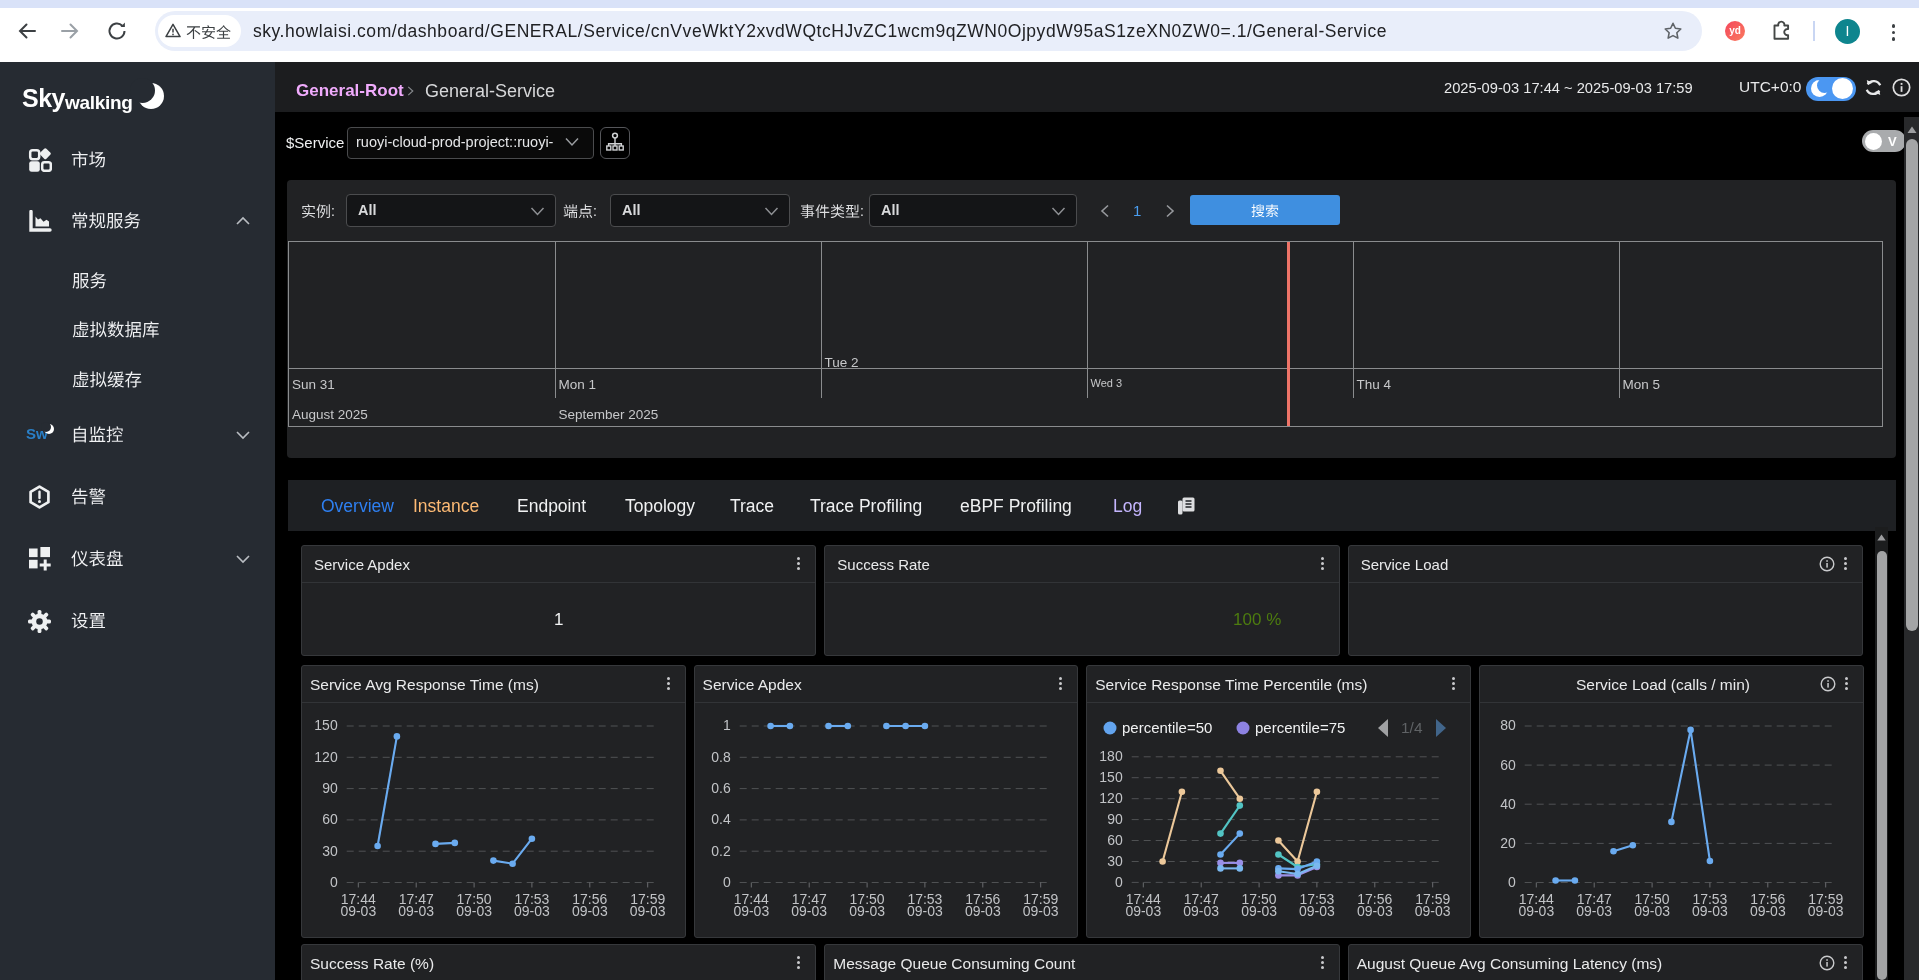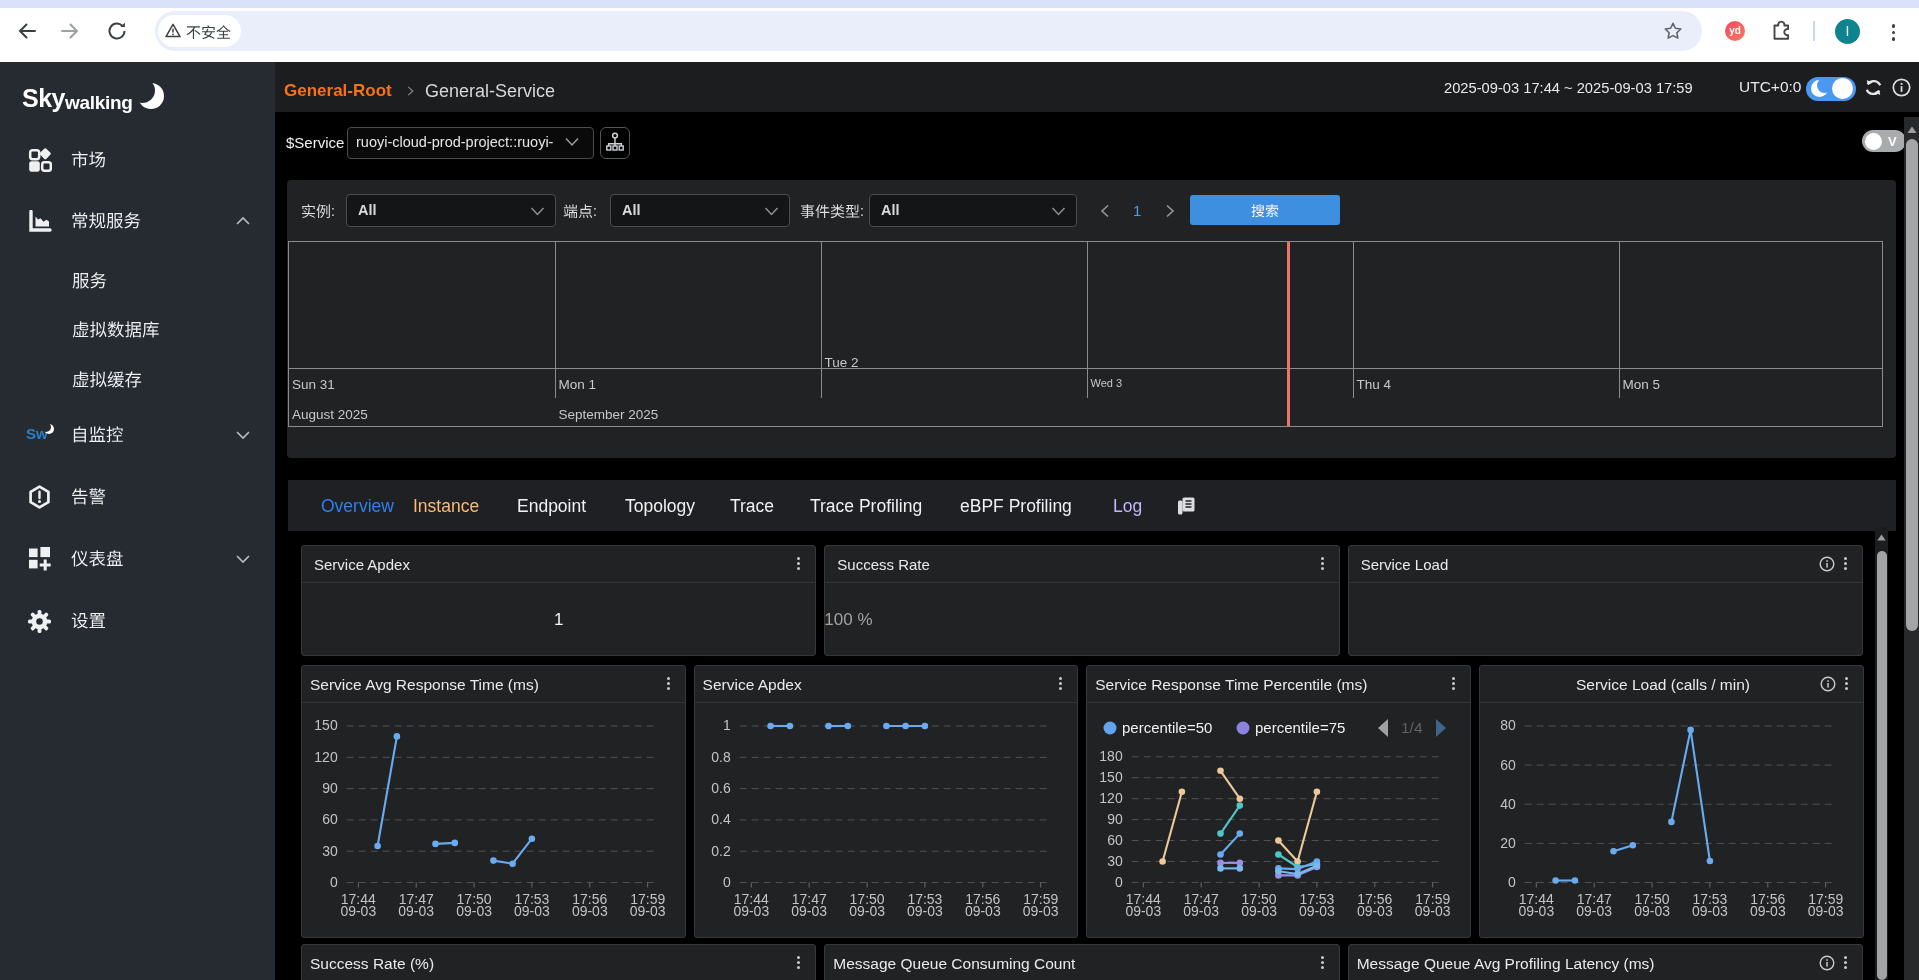--- a/index.html
+++ b/index.html
@@ -26,20 +26,21 @@
 <path d="M8.5 6 V10" stroke="#3c4043" stroke-width="1.6"></path>
       <circle cx="8.5" cy="12.2" r="0.9" fill="#3c4043"></circle>
     </svg>
 <div class="abs" style="left:186px;top:23px"><svg width="45.0" height="15" viewBox="0 0 45.0 15" style="display:inline-block;vertical-align:middle;position:relative;top:0.0px" fill="#3c4043">
         <g transform="matrix(0.015000,0,0,-0.015000,0,12.900)">
           <path transform="translate(0,0)" d="M69.31982421875 769.8704833984375H930.8502197265625V693.458740234375H69.31982421875ZM559.299560546875 478.1888427734375 615.3509521484375 526.219970703125Q659.4508056640625 497.43994140625 708.000732421875 463.659912109375Q756.5506591796875 429.8798828125 803.7706298828125 393.90484619140625Q850.9906005859375 357.9298095703125 891.6005859375 323.759765625Q932.2105712890625 289.5897216796875 959.820556640625 260.8096923828125L898.8690185546875 203.098388671875Q872.4290771484375 231.87841796875 832.7941284179688 267.24346923828125Q793.1591796875 302.6085205078125 747.0242309570312 339.86358642578125Q700.8892822265625 377.11865234375 652.5343627929688 412.6787109375Q604.179443359375 448.23876953125 559.299560546875 478.1888427734375ZM540.8487548828125 743.1497802734375 622.1107177734375 713.59912109375Q565.720703125 610.6490478515625 485.8907470703125 512.8089599609375Q406.060791015625 414.9688720703125 307.4508056640625 332.21380615234375Q208.8408203125 249.458740234375 95.28076171875 189.458740234375Q89.7706298828125 199.0889892578125 80.3104248046875 211.08428955078125Q70.8502197265625 223.07958984375 61.5 234.8798828125Q52.1497802734375 246.68017578125 44.07958984375 254.7503662109375Q125.9095458984375 295.6302490234375 200.26446533203125 350.26519775390625Q274.619384765625 404.900146484375 338.999267578125 469.2301025390625Q403.379150390625 533.56005859375 454.56402587890625 603.1099853515625Q505.7489013671875 672.659912109375 540.8487548828125 743.1497802734375ZM458.819091796875 543.63818359375 539.52099609375 623.7301025390625V623.340087890625V-78.3603515625H458.819091796875Z"></path>
           <path transform="translate(1000,0)" d="M92.7894287109375 724.7706298828125H907.5506591796875V521.7098388671875H829.018798828125V654.2091064453125H168.201171875V521.7098388671875H92.7894287109375ZM668.2091064453125 413.619384765625 747.52099609375 395.698974609375Q699.8408203125 255.8690185546875 614.0506591796875 163.01409912109375Q528.260498046875 70.1591796875 406.7503662109375 13.58428955078125Q285.240234375 -42.9906005859375 129.7301025390625 -77.0904541015625Q125.780029296875 -67.6302490234375 117.4898681640625 -54.93994140625Q109.19970703125 -42.2496337890625 99.71453857421875 -29.4493408203125Q90.2293701171875 -16.6490478515625 82.3292236328125 -8.578857421875Q236.5491943359375 19.180908203125 354.0491943359375 69.7706298828125Q471.5491943359375 120.3603515625 550.3541870117188 204.1700439453125Q629.1591796875 287.979736328125 668.2091064453125 413.619384765625ZM68.859619140625 449.0904541015625H934.9703369140625V377.9688720703125H68.859619140625ZM413.819091796875 823.3900146484375 491.180908203125 841.700439453125Q508.7908935546875 810.0904541015625 527.5958862304688 771.5904541015625Q546.40087890625 733.0904541015625 556.40087890625 707.700439453125L476.5289306640625 685Q467.3089599609375 711.3900146484375 449.28399658203125 750.8900146484375Q431.259033203125 790.3900146484375 413.819091796875 823.3900146484375ZM191.71923828125 221.9095458984375 246.700439453125 276.3306884765625Q331.3603515625 250.1107177734375 424.640380859375 216.1107177734375Q517.92041015625 182.1107177734375 608.8455200195312 143.91571044921875Q699.7706298828125 105.720703125 778.5857543945312 66.8306884765625Q857.40087890625 27.940673828125 913.740966796875 -8.059326171875L851.859619140625 -73.1107177734375Q799.07958984375 -37.720703125 722.3245239257812 2.36431884765625Q645.5694580078125 42.4493408203125 555.4243774414062 82.619384765625Q465.279296875 122.7894287109375 371.6092529296875 158.45947265625Q277.939208984375 194.1295166015625 191.71923828125 221.9095458984375ZM192.499267578125 222.6895751953125Q221.8892822265625 259.859619140625 253.69427490234375 306.94464111328125Q285.499267578125 354.0296630859375 316.71923828125 406.61468505859375Q347.939208984375 459.19970703125 374.85418701171875 511.8697509765625Q401.7691650390625 564.539794921875 421.379150390625 612.4898681640625L502.201171875 595.95947265625Q481.5911865234375 547.0093994140625 454.3712158203125 495.119384765625Q427.1512451171875 443.2293701171875 397.3212890625 392.42437744140625Q367.4913330078125 341.619384765625 337.661376953125 296.81439208984375Q307.8314208984375 252.0093994140625 282.6114501953125 217.619384765625Z"></path>
           <path transform="translate(2000,0)" d="M203.0701904296875 247.720703125H809.19970703125V180.6693115234375H203.0701904296875ZM196.659912109375 471.380615234375H809.3900146484375V403.5491943359375H196.659912109375ZM76 15.740966796875H928.9500732421875V-52.260498046875H76ZM460.819091796875 443.2698974609375H539.180908203125V-22.099853515625H460.819091796875ZM492.95947265625 851.1903076171875 558.9110107421875 820.07958984375Q503.40087890625 734.95947265625 426.7308349609375 656.4095458984375Q350.060791015625 577.859619140625 261.1707763671875 512.979736328125Q172.28076171875 448.099853515625 78.500732421875 401.4898681640625Q69.820556640625 415.8502197265625 55.1302490234375 433.07562255859375Q40.43994140625 450.301025390625 25.859619140625 462.4913330078125Q117.6895751953125 504.201171875 205.71453857421875 564.6559448242188Q293.739501953125 625.1107177734375 368.3494873046875 698.54052734375Q442.95947265625 771.9703369140625 492.95947265625 851.1903076171875ZM521.3104248046875 818.7301025390625Q616.92041015625 701.1903076171875 732.4703369140625 615.0756225585938Q848.020263671875 528.9609375 976.7503662109375 460.4913330078125Q963.1700439453125 448.9110107421875 948.1747436523438 431.18560791015625Q933.179443359375 413.460205078125 924.8892822265625 397.31982421875Q837.7691650390625 448.8096923828125 757.1841430664062 506.1895751953125Q676.59912109375 563.5694580078125 602.7091064453125 632.5093994140625Q528.819091796875 701.4493408203125 458.8690185546875 787.3994140625Z"></path>
         </g>
       </svg></div>
+<div class="abs" style="left:253px;top:21px;width:1400px;font-size:17.5px;color:#202124;letter-spacing:0.55px;white-space:nowrap">sky.howlaisi.com/dashboard/GENERAL/Service/cnVveWktY2xvdWQtcHJvZC1wcm9qZWN0OjpydW95aS1zeXN0ZW0=.1/General-Service</div>
 <svg class="abs" style="left:1662px;top:20px" width="22" height="22" viewBox="0 0 24 24">
 <path d="M12 3.6 L14.6 9 L20.5 9.8 L16.2 13.9 L17.3 19.8 L12 17 L6.7 19.8 L7.8 13.9 L3.5 9.8 L9.4 9 Z" stroke="#5f6368" stroke-width="1.7" fill="none" stroke-linejoin="round"></path>
     </svg>
 <div class="abs" style="left:1725px;top:21px;width:20px;height:20px;border-radius:10px;background:linear-gradient(135deg,#f4475c,#fa7a5e);color:#fff;font-size:10px;font-weight:bold;text-align:center;line-height:20px">yd</div>
 <svg class="abs" style="left:1770px;top:19px" width="23" height="23" viewBox="0 0 23 23">
 <path d="M4.5 6.5 H8.3 A3.1 3.1 0 1 1 14.3 6.5 H18.1 V10.1 A3.1 3.1 0 1 0 18.1 16.1 V19.7 H4.5 Z" stroke="#444746" stroke-width="1.9" fill="none" stroke-linejoin="round"></path>
     </svg>
 <div class="abs" style="left:1813px;top:21px;width:2px;height:20px;background:#c9d6f3"></div>
 <div class="abs" style="left:1835px;top:18.5px;width:25px;height:25px;border-radius:13px;background:#0e858e;color:#fff;font-size:14px;text-align:center;line-height:25px">I</div>
 <div class="abs" style="left:1891.5px;top:24px;width:3.6px;height:3.6px;border-radius:2px;background:#3c4043"></div>
@@ -147,21 +148,21 @@
       <circle cx="12" cy="12" r="8.2" fill="#eef0f1"></circle>
       <circle cx="12" cy="12" r="3.4" fill="#262b32"></circle>
     </svg>
     <div class="abs" style="left:71px;top:611px"><svg width="35.0" height="17.5" viewBox="0 0 35.0 17.5" style="display:inline-block;vertical-align:middle;position:relative;top:0.0px" fill="#f0f1f3">
         <g transform="matrix(0.017500,0,0,-0.017500,0,15.050)">
           <path transform="translate(0,0)" d="M121.5491943359375 775.6895751953125 170.6302490234375 821.6005859375Q197.6302490234375 799.6005859375 227.1903076171875 772.7105712890625Q256.7503662109375 745.820556640625 282.700439453125 719.54052734375Q308.6505126953125 693.260498046875 324.4305419921875 672.48046875L273.0093994140625 618.83935546875Q257.619384765625 640.619384765625 232.4493408203125 667.9844360351562Q207.279296875 695.3494873046875 178.1092529296875 723.8245239257812Q148.939208984375 752.299560546875 121.5491943359375 775.6895751953125ZM174.859619140625 -59.9906005859375 160.59912109375 7.8408203125 180.1591796875 38.4710693359375 367.6895751953125 174.8922119140625Q372.419677734375 159.921875 380.68487548828125 141.6114501953125Q388.9500732421875 123.301025390625 395.240234375 112.4508056640625Q328.5101318359375 63.0904541015625 287.47503662109375 32.3502197265625Q246.43994140625 1.6099853515625 224.099853515625 -15.87518310546875Q201.759765625 -33.3603515625 191.19970703125 -42.89544677734375Q180.6396484375 -52.4305419921875 174.859619140625 -59.9906005859375ZM43.419677734375 526.2105712890625H220.9298095703125V453.698974609375H43.419677734375ZM511.739501953125 803.6505126953125H773.2698974609375V733.698974609375H511.739501953125ZM383.8798828125 398.16064453125H850.95947265625V327.819091796875H383.8798828125ZM827.47900390625 398.16064453125H841.499267578125L854.51953125 401.3306884765625L900.820556640625 380.80029296875Q869.820556640625 282.6099853515625 817.2105712890625 206.79486083984375Q764.6005859375 130.979736328125 695.54052734375 75.19970703125Q626.48046875 19.419677734375 545.520263671875 -18.99530029296875Q464.56005859375 -57.4102783203125 377.4696044921875 -80.4102783203125Q372.739501953125 -65.8299560546875 361.97430419921875 -46.32452392578125Q351.2091064453125 -26.819091796875 341.138916015625 -14.798828125Q422.3292236328125 3.861083984375 498.36431884765625 37.740966796875Q574.3994140625 71.620849609375 639.2293701171875 121.19573974609375Q704.059326171875 170.7706298828125 752.6342163085938 237.12554931640625Q801.2091064453125 303.48046875 827.47900390625 386.0904541015625ZM484.9110107421875 345.1591796875Q524.52099609375 254.0296630859375 592.8759155273438 181.14508056640625Q661.2308349609375 108.260498046875 754.9157104492188 58.060791015625Q848.6005859375 7.861083984375 963.3104248046875 -16.018798828125Q955.020263671875 -23.698974609375 946.1450805664062 -35.71923828125Q937.2698974609375 -47.739501953125 929.2847290039062 -59.84478759765625Q921.299560546875 -71.9500732421875 916.5694580078125 -82.80029296875Q740.1295166015625 -39.9703369140625 614.919677734375 64.14434814453125Q489.7098388671875 168.259033203125 421.859619140625 323.0687255859375ZM491.1591796875 803.6505126953125H561.500732421875V691.04052734375Q561.500732421875 644.5303955078125 547.6957397460938 594.8853149414062Q533.8907470703125 545.240234375 496.08575439453125 499.960205078125Q458.28076171875 454.68017578125 385.6707763671875 420.240234375Q381.3306884765625 428.140380859375 372.17547607421875 438.7706298828125Q363.020263671875 449.40087890625 353.47503662109375 459.94610595703125Q343.9298095703125 470.4913330078125 336.6396484375 475.6114501953125Q402.9095458984375 506.101318359375 435.98443603515625 542.3111572265625Q469.059326171875 578.52099609375 480.1092529296875 617.4258422851562Q491.1591796875 656.3306884765625 491.1591796875 692.9906005859375ZM738.59912109375 803.6505126953125H809.720703125V571.52099609375Q809.720703125 550.1309814453125 813.0256958007812 541.9609375Q816.3306884765625 533.7908935546875 827.940673828125 533.7908935546875Q834.16064453125 533.7908935546875 848.0654907226562 533.7908935546875Q861.9703369140625 533.7908935546875 876.3751831054688 533.7908935546875Q890.780029296875 533.7908935546875 897 533.7908935546875Q907.56005859375 533.7908935546875 921.400146484375 535.180908203125Q935.240234375 536.5709228515625 944.020263671875 538.740966796875Q945.4102783203125 524.5506591796875 947.30029296875 505.6903076171875Q949.1903076171875 486.8299560546875 951.3603515625 474.0296630859375Q942.020263671875 471.07958984375 927.68017578125 469.88458251953125Q913.340087890625 468.6895751953125 898.3900146484375 468.6895751953125Q891 468.6895751953125 875.0101318359375 468.6895751953125Q859.020263671875 468.6895751953125 843.9453735351562 468.6895751953125Q828.8704833984375 468.6895751953125 822.700439453125 468.6895751953125Q787.8798828125 468.6895751953125 769.7745971679688 478.979736328125Q751.6693115234375 489.2698974609375 745.1342163085938 512.3502197265625Q738.59912109375 535.4305419921875 738.59912109375 572.9110107421875ZM174.859619140625 -59.9906005859375Q171.6895751953125 -50.5303955078125 164.679443359375 -38.6201171875Q157.6693115234375 -26.7098388671875 149.57415771484375 -14.88458251953125Q141.47900390625 -3.059326171875 134.35888671875 3.8408203125Q143.9189453125 10.40087890625 155.4189453125 22.9609375Q166.9189453125 35.52099609375 175.638916015625 53.6910400390625Q184.35888671875 71.861083984375 184.35888671875 94.64111328125V526.2105712890625H256.6505126953125V30.3104248046875Q256.6505126953125 30.3104248046875 244.140380859375 20.4703369140625Q231.6302490234375 10.6302490234375 215.75506591796875 -3.7698974609375Q199.8798828125 -18.1700439453125 187.3697509765625 -33.54522705078125Q174.859619140625 -48.92041015625 174.859619140625 -59.9906005859375Z"></path>
           <path transform="translate(1000,0)" d="M651.48046875 747.95947265625V657.940673828125H819.6085205078125V747.95947265625ZM417.40087890625 747.95947265625V657.940673828125H582.3089599609375V747.95947265625ZM188.5911865234375 747.95947265625V657.940673828125H348.2293701171875V747.95947265625ZM116.6895751953125 802.3104248046875H894.6302490234375V603.19970703125H116.6895751953125ZM67.8798828125 544.7503662109375H922.3900146484375V486.499267578125H67.8798828125ZM456.1591796875 621.659912109375 533.180908203125 617.099853515625Q525.1309814453125 564.539794921875 512.7760620117188 506.06475830078125Q500.421142578125 447.5897216796875 489.5911865234375 405.0296630859375H418.6396484375Q426.07958984375 434.419677734375 432.93450927734375 471.69970703125Q439.7894287109375 508.979736328125 445.9493408203125 548.3447875976562Q452.1092529296875 587.7098388671875 456.1591796875 621.659912109375ZM57.3697509765625 6.2105712890625H945.4102783203125V-50.48046875H57.3697509765625ZM226.2901611328125 319.8299560546875H771.43994140625V274.619384765625H226.2901611328125ZM230.2901611328125 217.1201171875H769V172.299560546875H230.2901611328125ZM233.68017578125 112.80029296875H773.340087890625V67.8096923828125H233.68017578125ZM190.379150390625 426.780029296875H807.620849609375V-25H733.7691650390625V375.939208984375H261.500732421875V-25H190.379150390625Z"></path>
         </g>
       </svg></div>
 <div class="abs" style="left:275px;top:62px;width:1644px;height:50px;background:#1c1d1f"></div>
-<div class="abs" style="left:284px;top:81px;font-size:17px;font-weight:bold;color:#f97316">General-Root</div>
+<div class="abs" style="left:296px;top:81px;font-size:17px;font-weight:bold;color:#f0abfc">General-Root</div>
 <svg class="abs" style="left:406px;top:84px" width="9" height="14" viewBox="0 0 12 14">
       <path d="M3 1.5 L9 7 L3 12.5" stroke="#85888c" stroke-width="1.6" fill="none"></path>
     </svg>
 <div class="abs" style="left:425px;top:81px;font-size:18px;color:#d6d7d9">General-Service</div>
 <div class="abs" style="left:1444px;top:80px;font-size:14.7px;color:#e8e9ea">2025-09-03 17:44 ~ 2025-09-03 17:59</div>
 <div class="abs" style="left:1739px;top:78px;font-size:15.5px;color:#e8e9ea">UTC+0:0</div>
 <div class="abs" style="left:1806px;top:76.5px;width:50px;height:24px;border-radius:12px;background:#4b97f2"></div>
 <div class="abs" style="left:1811px;top:80px;width:16.5px;height:16.5px;border-radius:9px;background:#fff"></div>
 <div class="abs" style="left:1816.5px;top:77.5px;width:15.5px;height:15.5px;border-radius:8px;background:#4b97f2"></div>
 <div class="abs" style="left:1831.5px;top:78px;width:21px;height:21px;border-radius:11px;background:#fff"></div>
@@ -279,21 +280,21 @@
     <div class="abs" style="left:797.3px;top:557px;width:3px;height:3px;border-radius:2px;background:#c9cacc"></div>
     <div class="abs" style="left:797.3px;top:562px;width:3px;height:3px;border-radius:2px;background:#c9cacc"></div>
     <div class="abs" style="left:797.3px;top:567px;width:3px;height:3px;border-radius:2px;background:#c9cacc"></div>
 <div class="abs" style="left:301px;top:610px;width:515.3px;text-align:center;font-size:17px;color:#f2f3f4">1</div>
 <div class="abs" style="left:824.3px;top:545px;width:515.3px;height:111px;background:#212224;border:1px solid #36383b;border-radius:3px"></div>
     <div class="abs" style="left:837.3px;top:556px;font-size:15px;color:#e9eaeb;white-space:nowrap">Success Rate</div>
     <div class="abs" style="left:825.3px;top:582px;width:513.3px;height:1px;background:#323437"></div>
     <div class="abs" style="left:1320.6px;top:557px;width:3px;height:3px;border-radius:2px;background:#c9cacc"></div>
     <div class="abs" style="left:1320.6px;top:562px;width:3px;height:3px;border-radius:2px;background:#c9cacc"></div>
     <div class="abs" style="left:1320.6px;top:567px;width:3px;height:3px;border-radius:2px;background:#c9cacc"></div>
-<div class="abs" style="left:824.3px;top:610px;width:457px;text-align:left;font-size:17px;color:#a3a3a3">100 %</div>
+<div class="abs" style="left:824.3px;top:610px;width:457px;text-align:right;font-size:17px;color:#4d7c0f">100 %</div>
 <div class="abs" style="left:1347.7px;top:545px;width:515.3px;height:111px;background:#212224;border:1px solid #36383b;border-radius:3px"></div>
     <div class="abs" style="left:1360.7px;top:556px;font-size:15px;color:#e9eaeb;white-space:nowrap">Service Load</div>
     <div class="abs" style="left:1348.7px;top:582px;width:513.3px;height:1px;background:#323437"></div>
     <div class="abs" style="left:1844.0px;top:557px;width:3px;height:3px;border-radius:2px;background:#c9cacc"></div>
     <div class="abs" style="left:1844.0px;top:562px;width:3px;height:3px;border-radius:2px;background:#c9cacc"></div>
     <div class="abs" style="left:1844.0px;top:567px;width:3px;height:3px;border-radius:2px;background:#c9cacc"></div>
     <svg class="abs" style="left:1819.0px;top:556px" width="16" height="16" viewBox="0 0 16 16">
       <circle cx="8" cy="8" r="6.8" stroke="#c9cacc" stroke-width="1.4" fill="none"></circle>
       <rect x="7.3" y="7" width="1.5" height="4.6" fill="#c9cacc"></rect>
       <rect x="7.3" y="4.2" width="1.5" height="1.6" fill="#c9cacc"></rect>
@@ -302,21 +303,21 @@
     <div class="abs" style="left:310px;top:954.5px;font-size:15.5px;color:#e9eaeb;white-space:nowrap">Success Rate (%)</div>
     <div class="abs" style="left:797.3px;top:955.5px;width:3px;height:3px;border-radius:2px;background:#c9cacc"></div>
     <div class="abs" style="left:797.3px;top:960.5px;width:3px;height:3px;border-radius:2px;background:#c9cacc"></div>
     <div class="abs" style="left:797.3px;top:965.5px;width:3px;height:3px;border-radius:2px;background:#c9cacc"></div>
 <div class="abs" style="left:824.3px;top:943.5px;width:515.3px;height:100px;background:#212224;border:1px solid #36383b;border-radius:3px"></div>
     <div class="abs" style="left:833.3px;top:954.5px;font-size:15.5px;color:#e9eaeb;white-space:nowrap">Message Queue Consuming Count</div>
     <div class="abs" style="left:1320.6px;top:955.5px;width:3px;height:3px;border-radius:2px;background:#c9cacc"></div>
     <div class="abs" style="left:1320.6px;top:960.5px;width:3px;height:3px;border-radius:2px;background:#c9cacc"></div>
     <div class="abs" style="left:1320.6px;top:965.5px;width:3px;height:3px;border-radius:2px;background:#c9cacc"></div>
 <div class="abs" style="left:1347.7px;top:943.5px;width:515.3px;height:100px;background:#212224;border:1px solid #36383b;border-radius:3px"></div>
-    <div class="abs" style="left:1356.7px;top:954.5px;font-size:15.5px;color:#e9eaeb;white-space:nowrap">Message Queue Avg Profiling Latency (ms)</div>
+    <div class="abs" style="left:1356.7px;top:954.5px;font-size:15.5px;color:#e9eaeb;white-space:nowrap">August Queue Avg Consuming Latency (ms)</div>
     <div class="abs" style="left:1844.0px;top:955.5px;width:3px;height:3px;border-radius:2px;background:#c9cacc"></div>
     <div class="abs" style="left:1844.0px;top:960.5px;width:3px;height:3px;border-radius:2px;background:#c9cacc"></div>
     <div class="abs" style="left:1844.0px;top:965.5px;width:3px;height:3px;border-radius:2px;background:#c9cacc"></div>
     <svg class="abs" style="left:1819.0px;top:954.5px" width="16" height="16" viewBox="0 0 16 16">
       <circle cx="8" cy="8" r="6.8" stroke="#c9cacc" stroke-width="1.4" fill="none"></circle>
       <rect x="7.3" y="7" width="1.5" height="4.6" fill="#c9cacc"></rect>
       <rect x="7.3" y="4.2" width="1.5" height="1.6" fill="#c9cacc"></rect>
     </svg>
 <div class="abs" style="left:301px;top:665px;width:384.8px;height:273px;background:#212224;border:1px solid #36383b;border-radius:3px"></div>
     <div class="abs" style="left:310px;top:676px;font-size:15.5px;color:#e9eaeb;white-space:nowrap">Service Avg Response Time (ms)</div>

